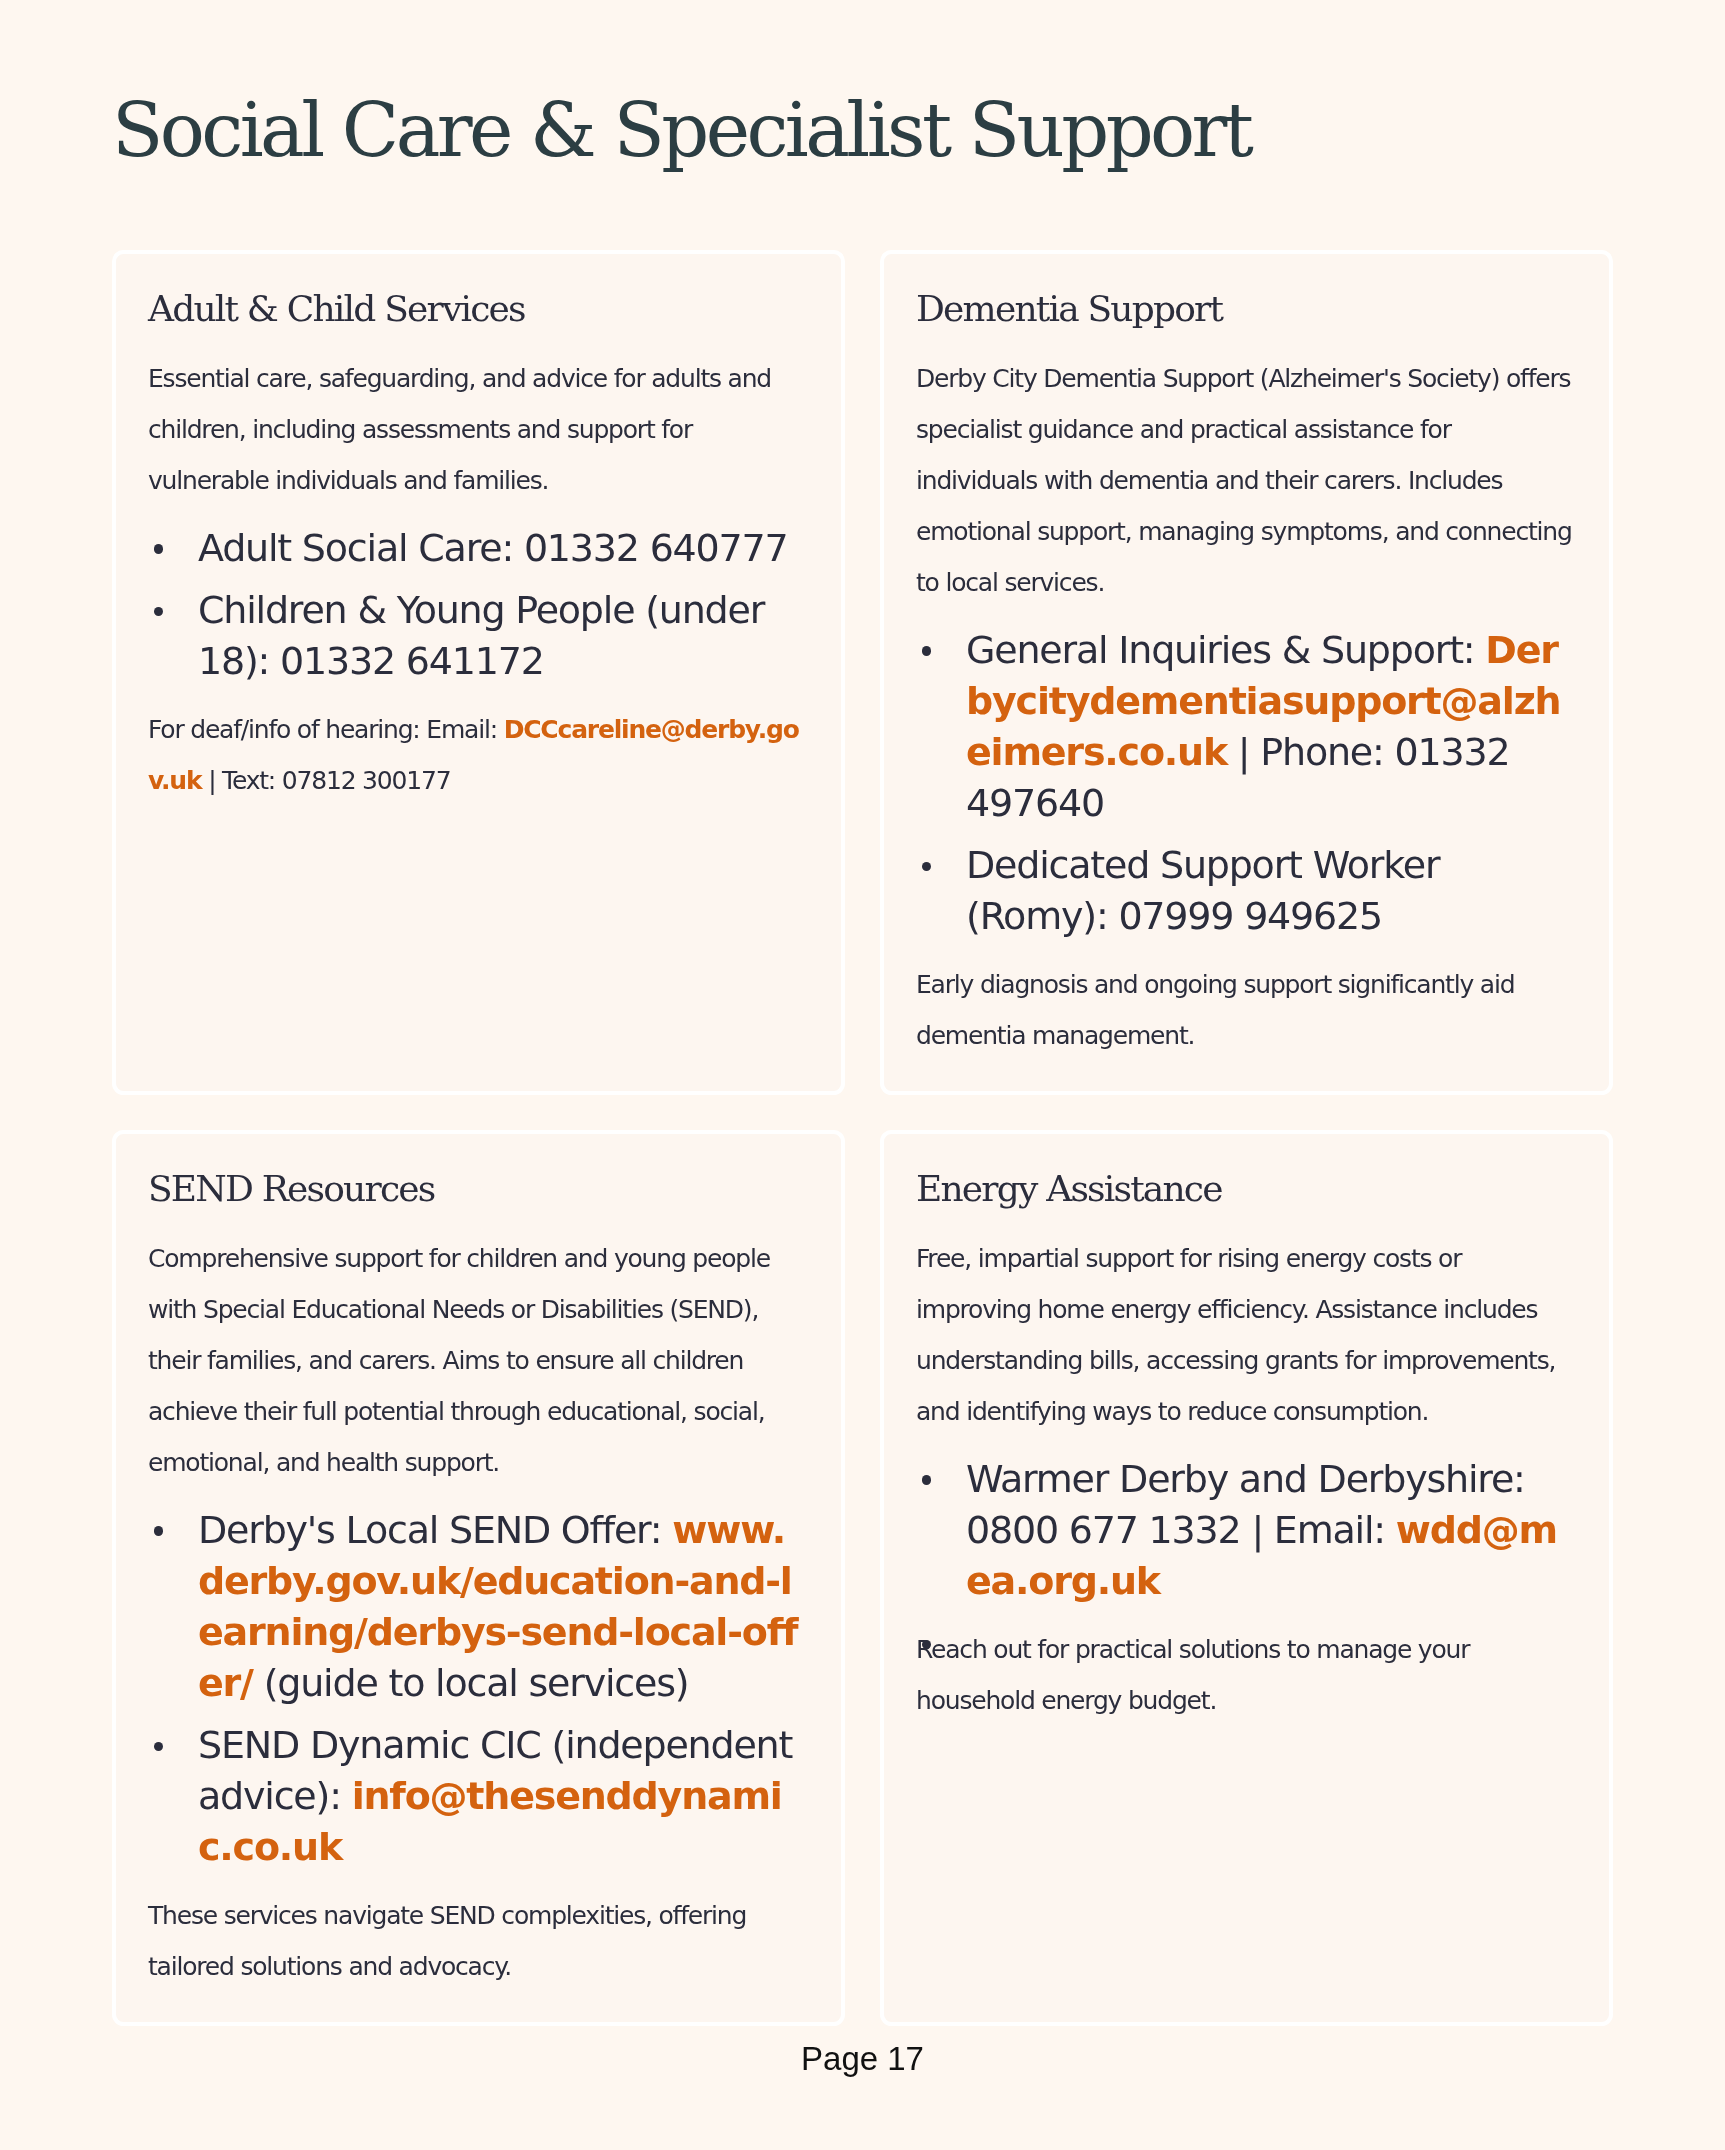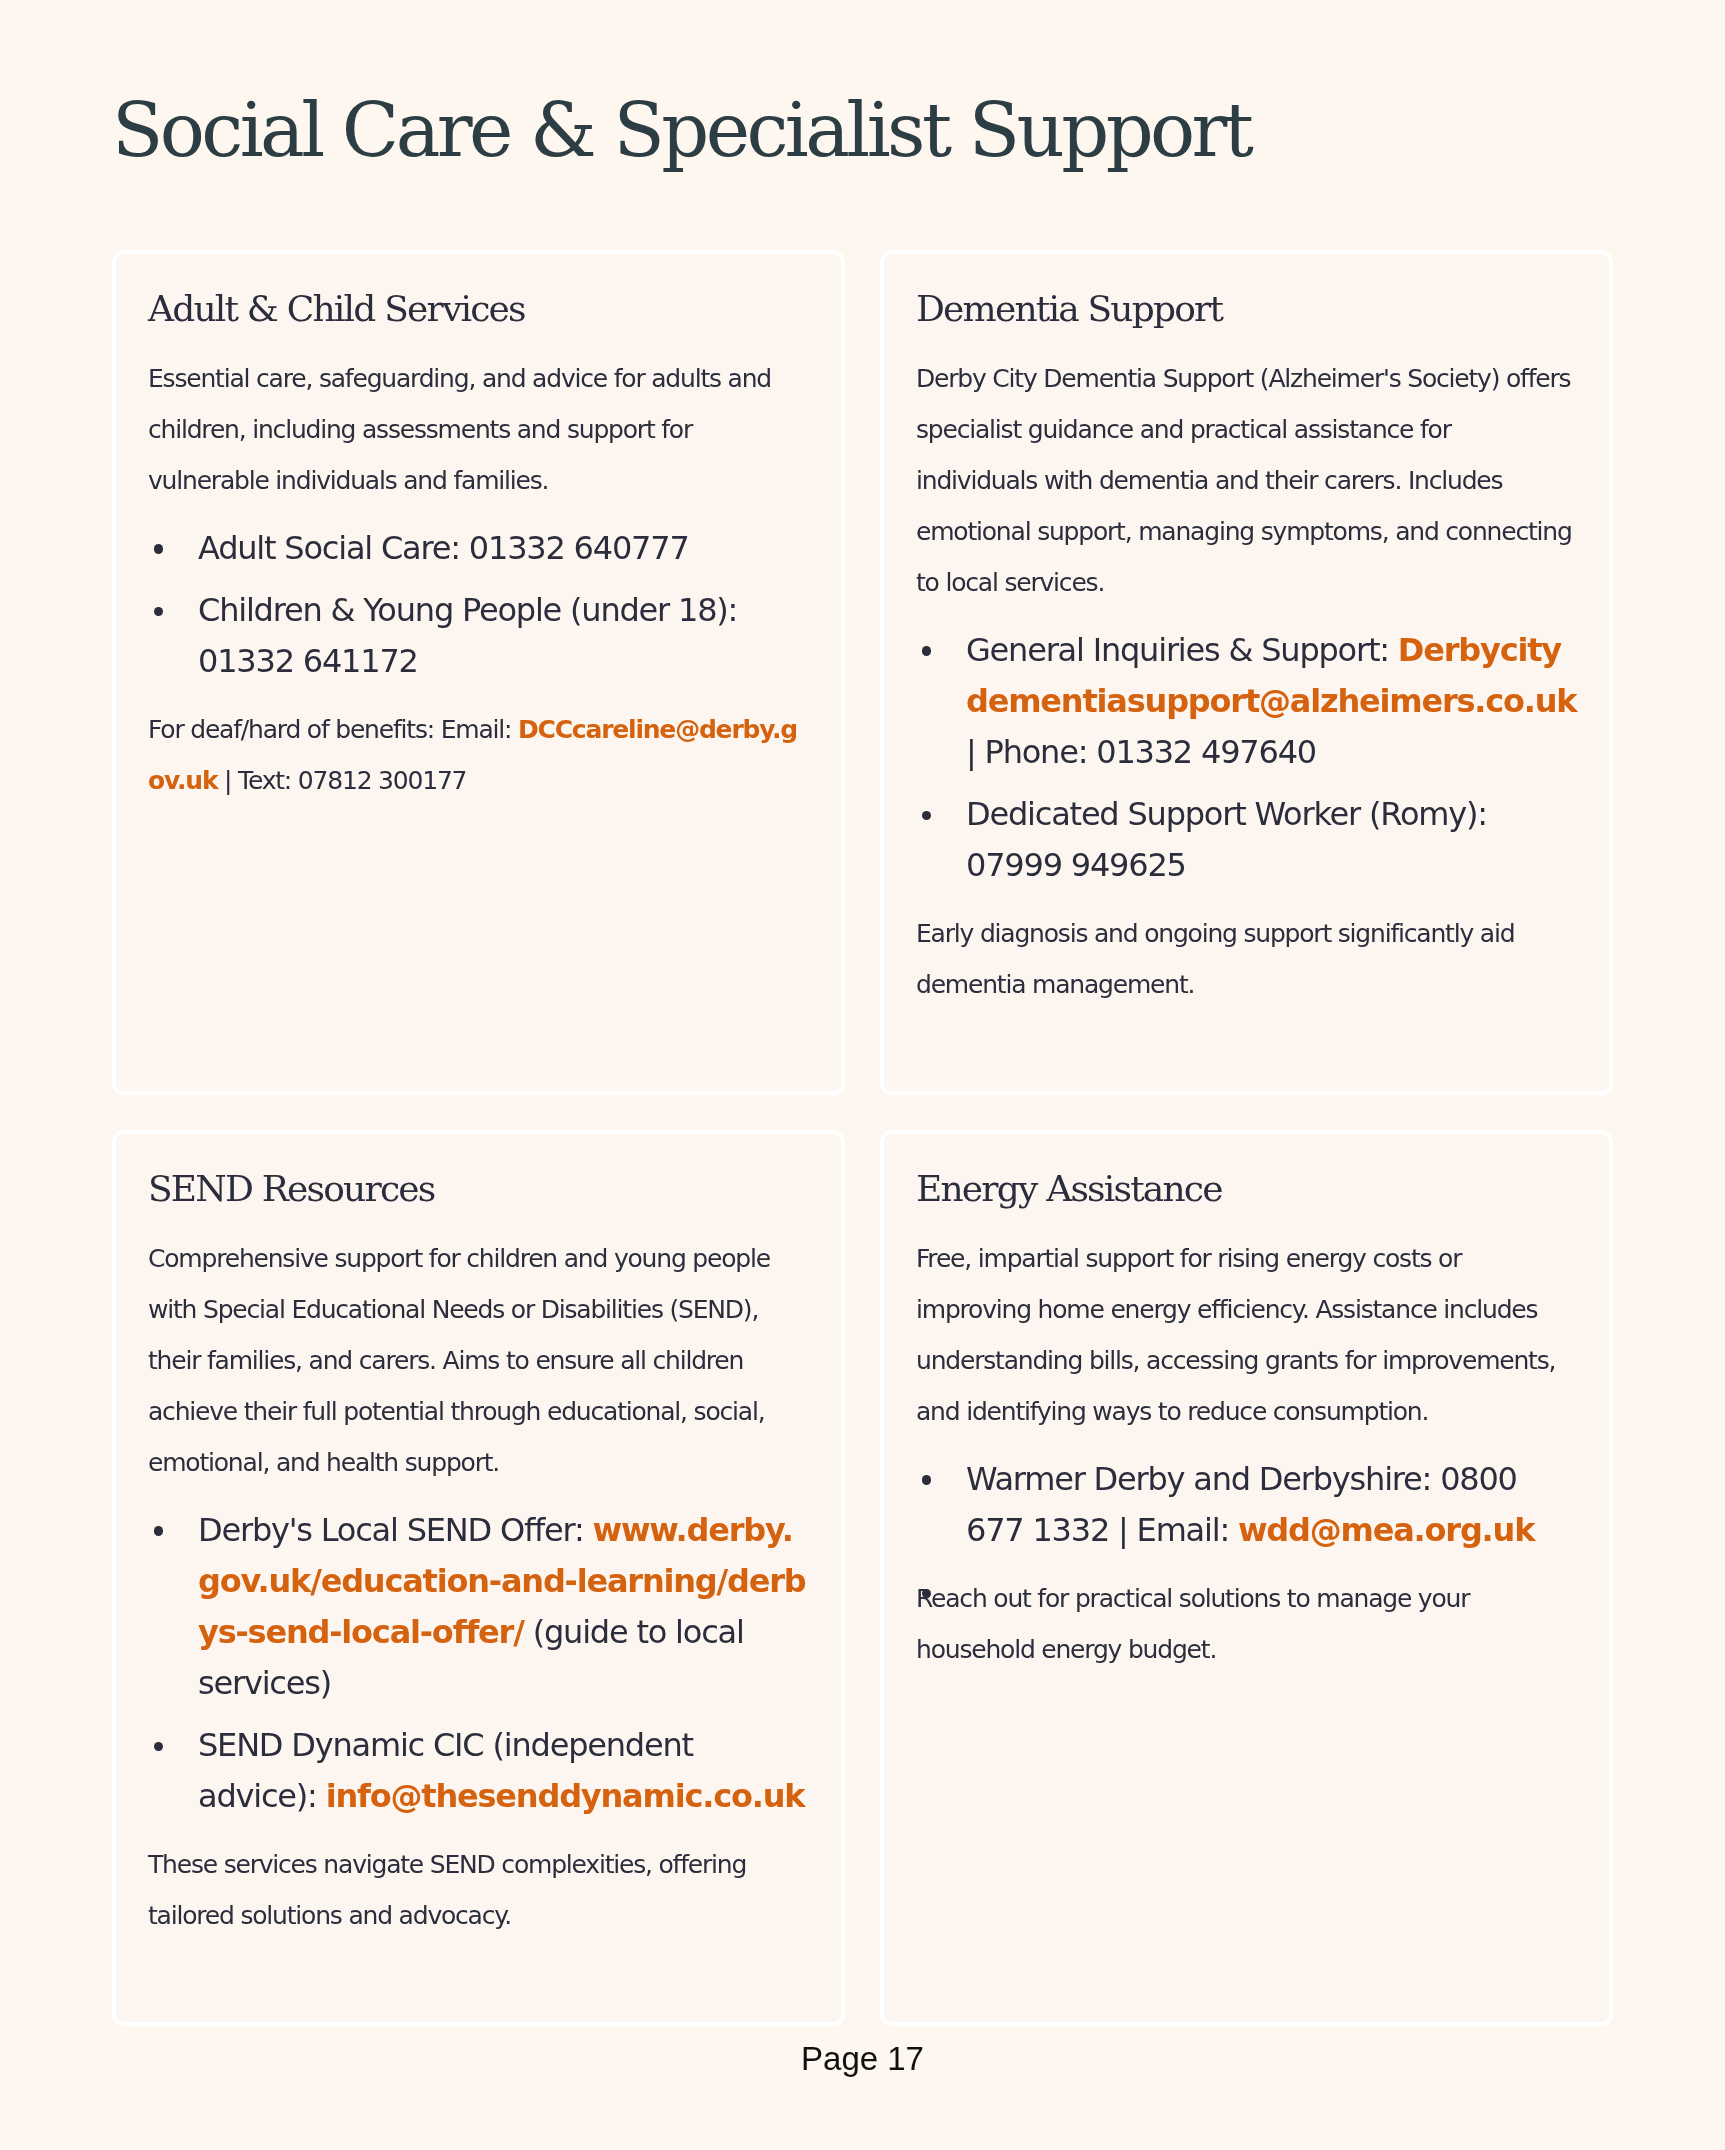--- a/index.html
+++ b/index.html
@@ -52,21 +52,21 @@
     line-height: 51px;
   }
   .card ul {
     list-style: none;
     margin: 0 0 17px 0; padding: 0;
   }
   .card li {
     position: relative;
     padding-left: 50px;
     margin: 0 0 11.5px 0;
-    font-size: 32px;
+    font-size: 38px;
     letter-spacing: -1.2px;
     line-height: 51px;
   }
   .bullet {
     position: absolute; left: 5.8px; top: 21.6px;
     width: 9.3px; height: 9.3px; border-radius: 50%;
     background: #2b2d3c;
   }
   a.link {
     color: #d4620f;
@@ -90,21 +90,21 @@
 
 <div class="grid">
 
   <section class="card">
     <h2>Adult &amp; Child Services</h2>
     <p>Essential care, safeguarding, and advice for adults and children, including assessments and support for vulnerable individuals and families.</p>
     <ul>
       <li><span class="bullet"></span><span>Adult Social Care: 01332 640777</span></li>
       <li><span class="bullet"></span><span>Children &amp; Young People (under 18): 01332 641172</span></li>
     </ul>
-    <p><span>For deaf/hard of benefits: Email: </span><a class="link">DCCcareline@derby.gov.uk</a><span> | Text: 07812 300177</span></p>
+    <p><span>For deaf/info of hearing: Email: </span><a class="link">DCCcareline@derby.gov.uk</a><span> | Text: 07812 300177</span></p>
   </section>
 
   <section class="card">
     <h2>Dementia Support</h2>
     <p>Derby City Dementia Support (Alzheimer's Society) offers specialist guidance and practical assistance for individuals with dementia and their carers. Includes emotional support, managing symptoms, and connecting to local services.</p>
     <ul>
       <li><span class="bullet"></span><span>General Inquiries &amp; Support: </span><a class="link">Derbycitydementiasupport@alzheimers.co.uk</a><span> | Phone: 01332 497640</span></li>
       <li><span class="bullet"></span><span>Dedicated Support Worker (Romy): 07999 949625</span></li>
     </ul>
     <p>Early diagnosis and ongoing support significantly aid dementia management.</p>

